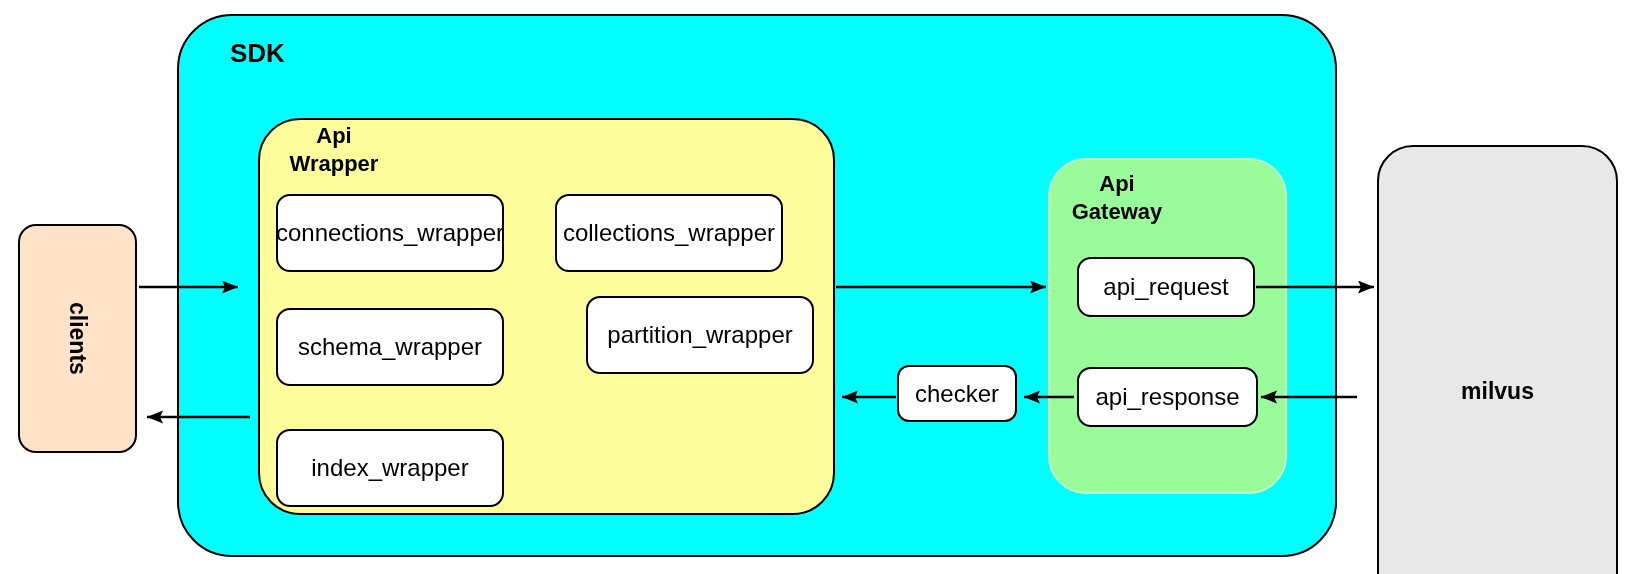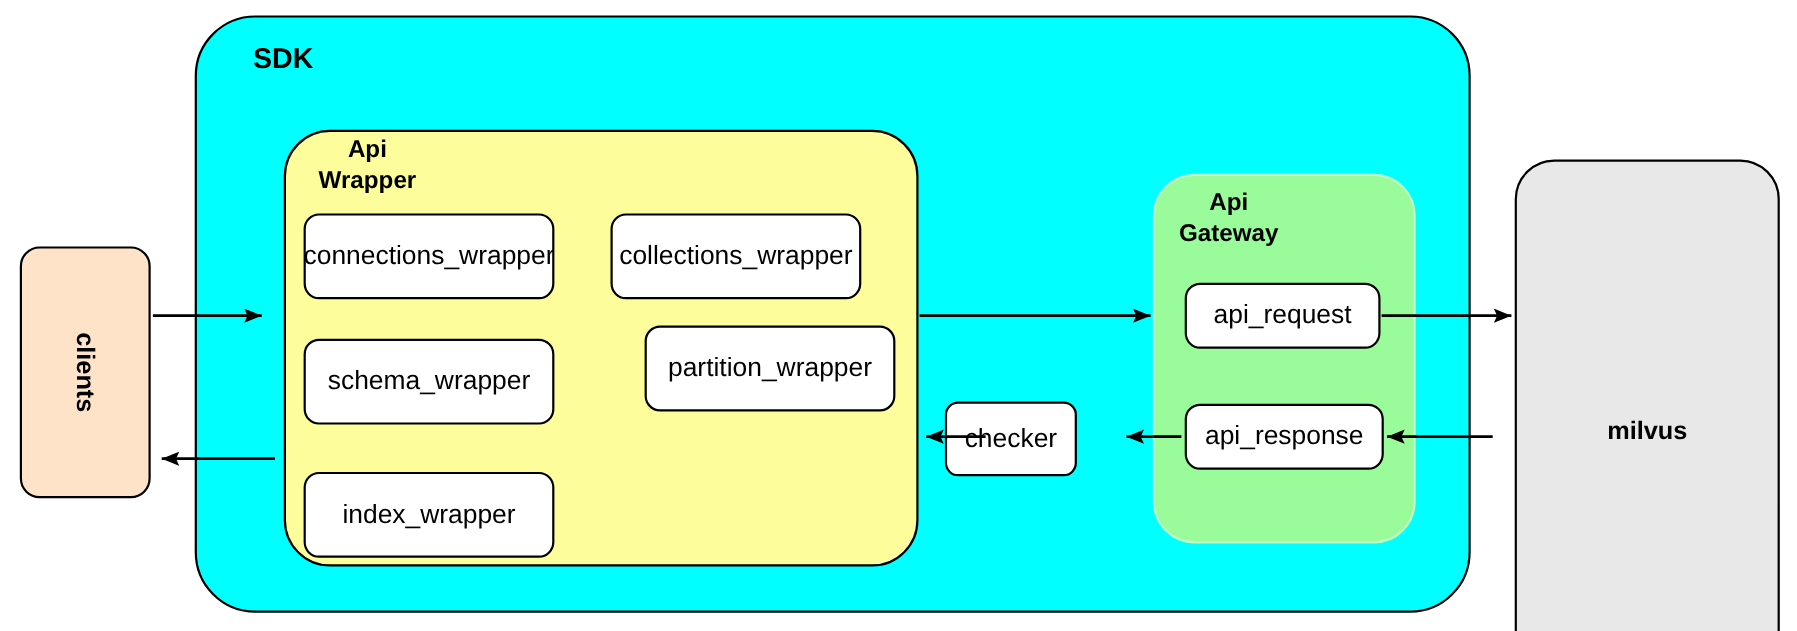--- a/index.html
+++ b/index.html
@@ -59,21 +59,21 @@
     background: #e8e8e8; border-radius: 36px;
     font-weight: bold; font-size: 23px;
   }
   .wbox { width: 228px; height: 78px; }
   .wb-r1c1 { left: 276px; top: 194px; }
   .wb-r1c2 { left: 555px; top: 194px; }
   .wb-r2c1 { left: 276px; top: 308px; }
   .wb-r2c2 { left: 555px; top: 296px; margin-left: 31px; }
   .wb-r3c1 { left: 276px; top: 397px; margin-top: 32px; }
   .wb-r3c2 { left: 555px; top: 397px; }
-  .checker { left: 859px; top: 365px; width: 120px; height: 68px; border-radius: 12px; }
+  .checker { left: 897px; top: 365px; width: 120px; height: 57px; border-radius: 12px; }
   .api-request  { left: 1077px; top: 257px; width: 178px; height: 60px; }
   .api-response { left: 1077px; top: 367px; width: 181px; height: 60px; }
 
   
   .arrows {
     position: absolute; left: 0; top: 0; width: 1634px; height: 574px;
     pointer-events: none; z-index: 20;
   }
   .arrows line { stroke: #000; stroke-width: 2.5; }
 </style>

